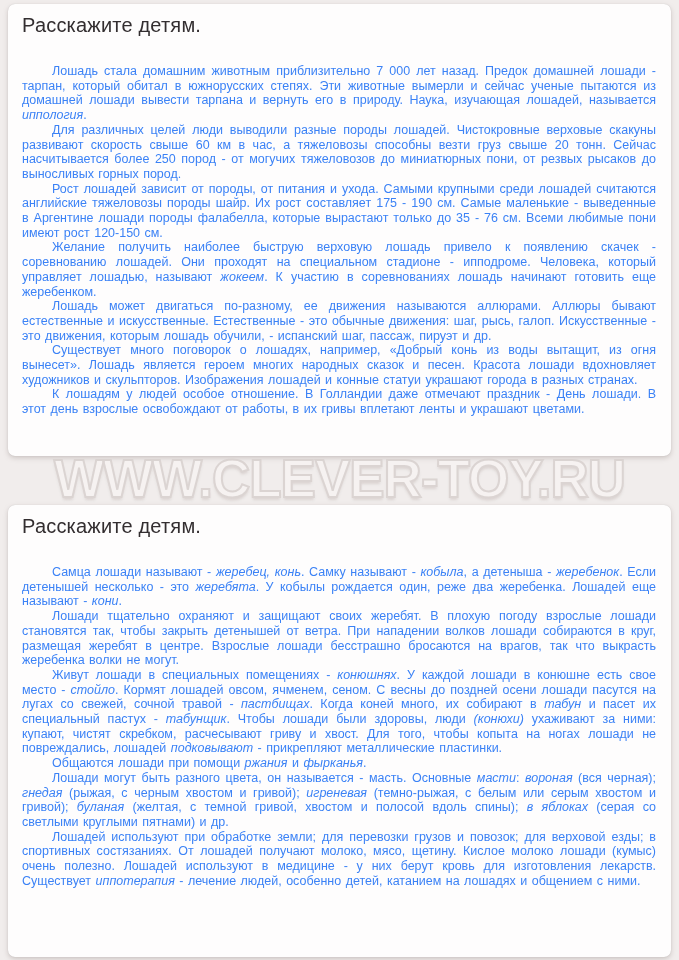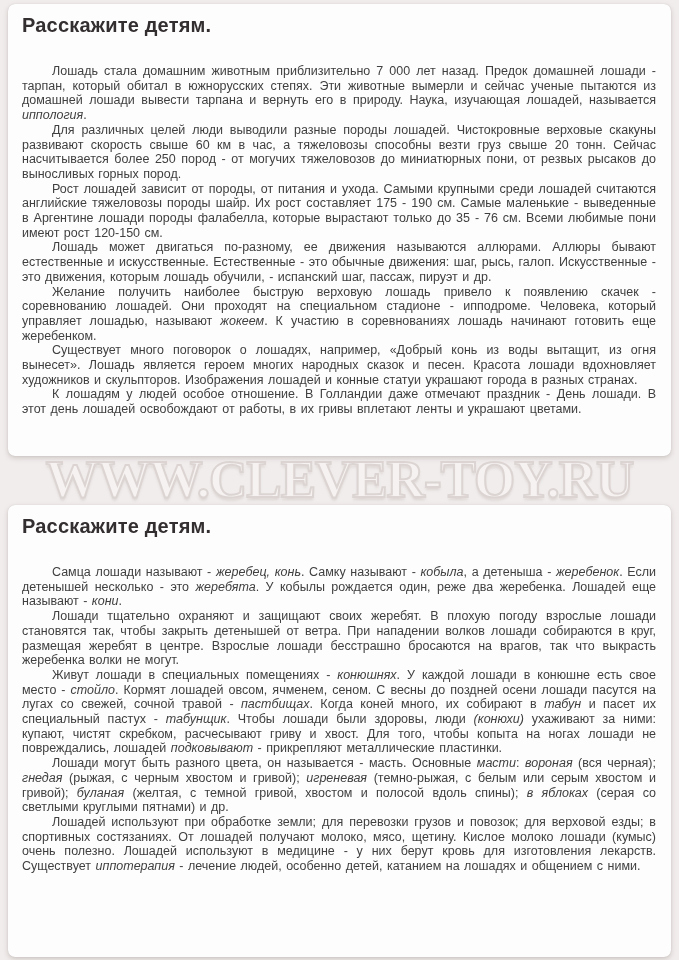--- a/index.html
+++ b/index.html
@@ -12,62 +12,63 @@
   .card{
     position:absolute;left:8px;width:663px;height:452px;
     background:#fefdfd;border-radius:7px;
     box-shadow:0 2px 5px rgba(140,125,122,.35), 0 0 1px rgba(0,0,0,.18);
     padding:8px 15px 6px 14px;box-sizing:border-box;overflow:hidden;
   }
   #card1{top:4px;}
   #card2{top:505px;}
   .card h1{
     margin:2px 0 3px 0;
-    font-size:20px;font-weight:700;letter-spacing:.2px;
+    font-size:20px;font-weight:400;letter-spacing:.2px;
     color:#332e30;
   }
-  .body-text{color:#404040;margin-top:27px;}
+  .body-text{color:#3b82f6;margin-top:27px;}
   .para{
     margin:0;
     font-size:12.5px;line-height:14.7px;
     text-align:justify;text-indent:30px;
     word-spacing:1px;
   }
   .it{font-style:italic;}
   .watermark{
     position:absolute;left:0;top:446px;width:679px;height:70px;
     text-align:center;z-index:5;pointer-events:none;
-    font-family:Liberation Serif, serif;
+    font-family:Liberation Sans, sans-serif;
     font-size:53px;line-height:66px;font-weight:bold;letter-spacing:-1px;
     color:#f7f3f2;
     -webkit-text-stroke:2px #d9d2d0;
     text-shadow:0 3px 3px rgba(168,156,153,.35);
     opacity:.9;
   }
 </style>
 </head>
 <body>
 
 <section class="card" id="card1">
   <h1>Расскажите детям.</h1>
   <div class="body-text">
       <p class="para"><span>Лошадь стала домашним животным приблизительно 7 000 лет назад. Предок домашней лошади - тарпан, который обитал в южнорусских степях. Эти животные вымерли и сейчас ученые пытаются из домашней лошади вывести тарпана и вернуть его в природу. Наука, изучающая лошадей, называется </span><span class="it">иппология</span><span>.</span></p>
       <p class="para"><span>Для различных целей люди выводили разные породы лошадей. Чистокровные верховые скакуны развивают скорость свыше 60 км в час, а тяжеловозы способны везти груз свыше 20 тонн. Сейчас насчитывается более 250 пород - от могучих тяжеловозов до миниатюрных пони, от резвых рысаков до выносливых горных пород.</span></p>
       <p class="para"><span>Рост лошадей зависит от породы, от питания и ухода. Самыми крупными среди лошадей считаются английские тяжеловозы породы шайр. Их рост составляет 175 - 190 см. Самые маленькие - выведенные в Аргентине лошади породы фалабелла, которые вырастают только до 35 - 76 см. Всеми любимые пони имеют рост 120-150 см.</span></p>
+      <p class="para"><span>Желание получить наиболее быструю верховую лошадь привело к появлению скачек - соревнованию лошадей. Они проходят на специальном стадионе - ипподроме. Человека, который управляет лошадью, называют </span><span class="it">жокеем</span><span>. К участию в соревнованиях лошадь начинают готовить еще жеребенком.</span></p>
       <p class="para"><span>Лошадь может двигаться по-разному, ее движения называются аллюрами. Аллюры бывают естественные и искусственные. Естественные - это обычные движения: шаг, рысь, галоп. Искусственные - это движения, которым лошадь обучили, - испанский шаг, пассаж, пируэт и др.</span></p>
-      <p class="para"><span>Желание получить наиболее быструю верховую лошадь привело к появлению скачек - соревнованию лошадей. Они проходят на специальном стадионе - ипподроме. Человека, который управляет лошадью, называют </span><span class="it">жокеем</span><span>. К участию в соревнованиях лошадь начинают готовить еще жеребенком.</span></p>
       <p class="para"><span>Существует много поговорок о лошадях, например, «Добрый конь из воды вытащит, из огня вынесет». Лошадь является героем многих народных сказок и песен. Красота лошади вдохновляет художников и скульпторов. Изображения лошадей и конные статуи украшают города в разных странах.</span></p>
-      <p class="para"><span>К лошадям у людей особое отношение. В Голландии даже отмечают праздник - День лошади. В этот день лошадей освобождают от работы, в их гривы вплетают ленты и украшают цветами.</span></p>
+      <p class="para"><span>К лошадям у людей особое отношение. В Голландии даже отмечают праздник - День лошади. В этот день взрослые освобождают от работы, в их гривы вплетают ленты и украшают цветами.</span></p>
     </div>
 </section>
 
 <section class="card" id="card2">
   <h1>Расскажите детям.</h1>
   <div class="body-text">
       <p class="para"><span>Самца лошади называют - </span><span class="it">жеребец, конь</span><span>. Самку называют - </span><span class="it">кобыла</span><span>, а детеныша - </span><span class="it">жеребенок</span><span>. Если детенышей несколько - это </span><span class="it">жеребята</span><span>. У кобылы рождается один, реже два жеребенка. Лошадей еще называют - </span><span class="it">кони</span><span>.</span></p>
       <p class="para"><span>Лошади тщательно охраняют и защищают своих жеребят. В плохую погоду взрослые лошади становятся так, чтобы закрыть детенышей от ветра. При нападении волков лошади собираются в круг, размещая жеребят в центре. Взрослые лошади бесстрашно бросаются на врагов, так что выкрасть жеребенка волки не могут.</span></p>
       <p class="para"><span>Живут лошади в специальных помещениях - </span><span class="it">конюшнях</span><span>. У каждой лошади в конюшне есть свое место - </span><span class="it">стойло</span><span>. Кормят лошадей овсом, ячменем, сеном. С весны до поздней осени лошади пасутся на лугах со свежей, сочной травой - </span><span class="it">пастбищах</span><span>. Когда коней много, их собирают в </span><span class="it">табун</span><span> и пасет их специальный пастух - </span><span class="it">табунщик</span><span>. Чтобы лошади были здоровы, люди </span><span class="it">(конюхи)</span><span> ухаживают за ними: купают, чистят скребком, расчесывают гриву и хвост. Для того, чтобы копыта на ногах лошади не повреждались, лошадей </span><span class="it">подковывают</span><span> - прикрепляют металлические пластинки.</span></p>
+      <p class="para"><span>Общаются лошади при помощи </span><span class="it">ржания</span><span> и </span><span class="it">фырканья</span><span>.</span></p>
       <p class="para"><span>Лошади могут быть разного цвета, он называется - масть. Основные </span><span class="it">масти</span><span>: </span><span class="it">вороная</span><span> (вся черная); </span><span class="it">гнедая</span><span> (рыжая, с черным хвостом и гривой); </span><span class="it">игреневая</span><span> (темно-рыжая, с белым или серым хвостом и гривой); </span><span class="it">буланая</span><span> (желтая, с темной гривой, хвостом и полосой вдоль спины); </span><span class="it">в яблоках</span><span> (серая со светлыми круглыми пятнами) и др.</span></p>
       <p class="para"><span>Лошадей используют при обработке земли; для перевозки грузов и повозок; для верховой езды; в спортивных состязаниях. От лошадей получают молоко, мясо, щетину. Кислое молоко лошади (кумыс) очень полезно. Лошадей используют в медицине - у них берут кровь для изготовления лекарств. Существует </span><span class="it">иппотерапия</span><span> - лечение людей, особенно детей, катанием на лошадях и общением с ними.</span></p>
     </div>
 </section>
 
 <div class="watermark">WWW.CLEVER-TOY.RU</div>
 
 </body></html>

